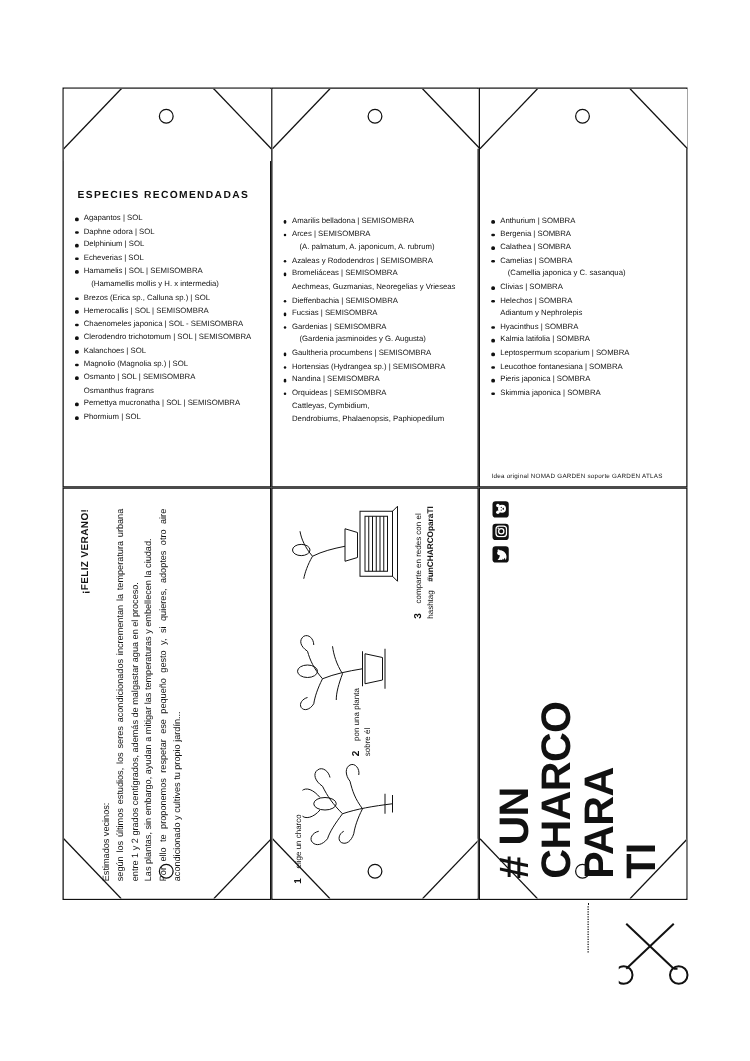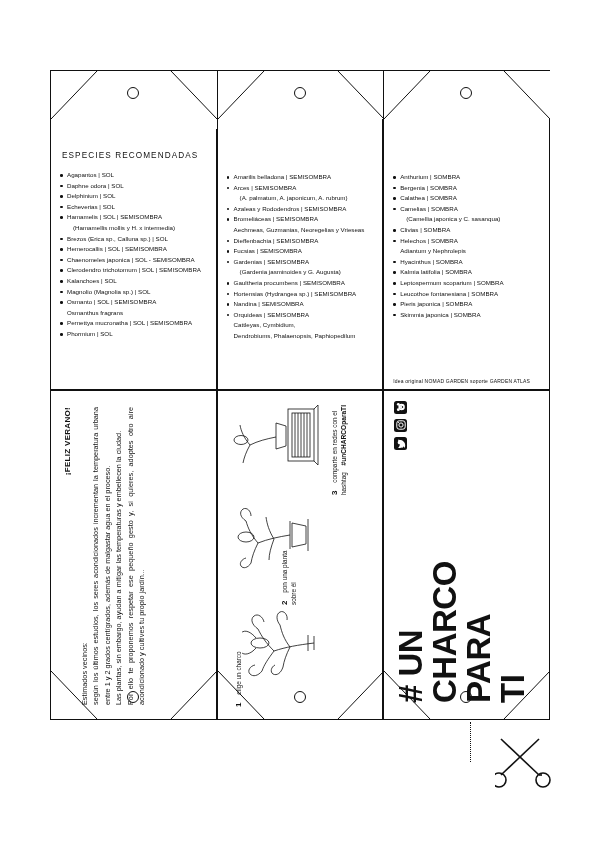--- a/index.html
+++ b/index.html
@@ -9,21 +9,21 @@
 
   
   .tagrow{position:absolute;left:50px;top:70px;width:500px;height:320px;display:flex;gap:0;}
   .tag{position:relative;width:166.6px;height:320px;border:1px solid #111;box-sizing:border-box;}
   .tag + .tag{border-left:1px solid #111;}
   
   .tagtop{position:absolute;left:0;top:0;width:100%;height:58px;}
   .hole{position:absolute;left:50%;top:16px;transform:translateX(-50%);width:12px;height:12px;border:1px solid #111;border-radius:50%;box-sizing:border-box;}
 
   .tagbody{position:absolute;left:0;top:58px;width:100%;height:262px;padding:8px 9px 6px 9px;box-sizing:border-box;}
-  .tagtitle{font-size:8.2px;font-weight:normal;letter-spacing:1.1px;margin:14px 0 10px 2px;}
+  .tagtitle{font-size:8.2px;font-weight:bold;letter-spacing:1.1px;margin:14px 0 10px 2px;}
   ul.plants{list-style:none;margin:0;padding:0;}
   ul.plants li{font-size:6.2px;line-height:10.6px;margin:0;padding:0 0 0 7px;position:relative;white-space:nowrap;}
   ul.plants li.bullet:before{content:"";position:absolute;left:0;top:4px;width:2.6px;height:2.6px;background:#111;border-radius:50%;}
   ul.plants li.sub{padding-left:13px;}
   ul.plants li.cont{padding-left:7px;}
   .credit{position:absolute;left:9px;bottom:7px;font-size:5px;letter-spacing:.2px;}
 
   
   .botrow{position:absolute;left:50px;top:390px;width:500px;height:330px;display:flex;}
   .panel{position:relative;width:166.6px;height:330px;border:1px solid #111;box-sizing:border-box;overflow:hidden;}

